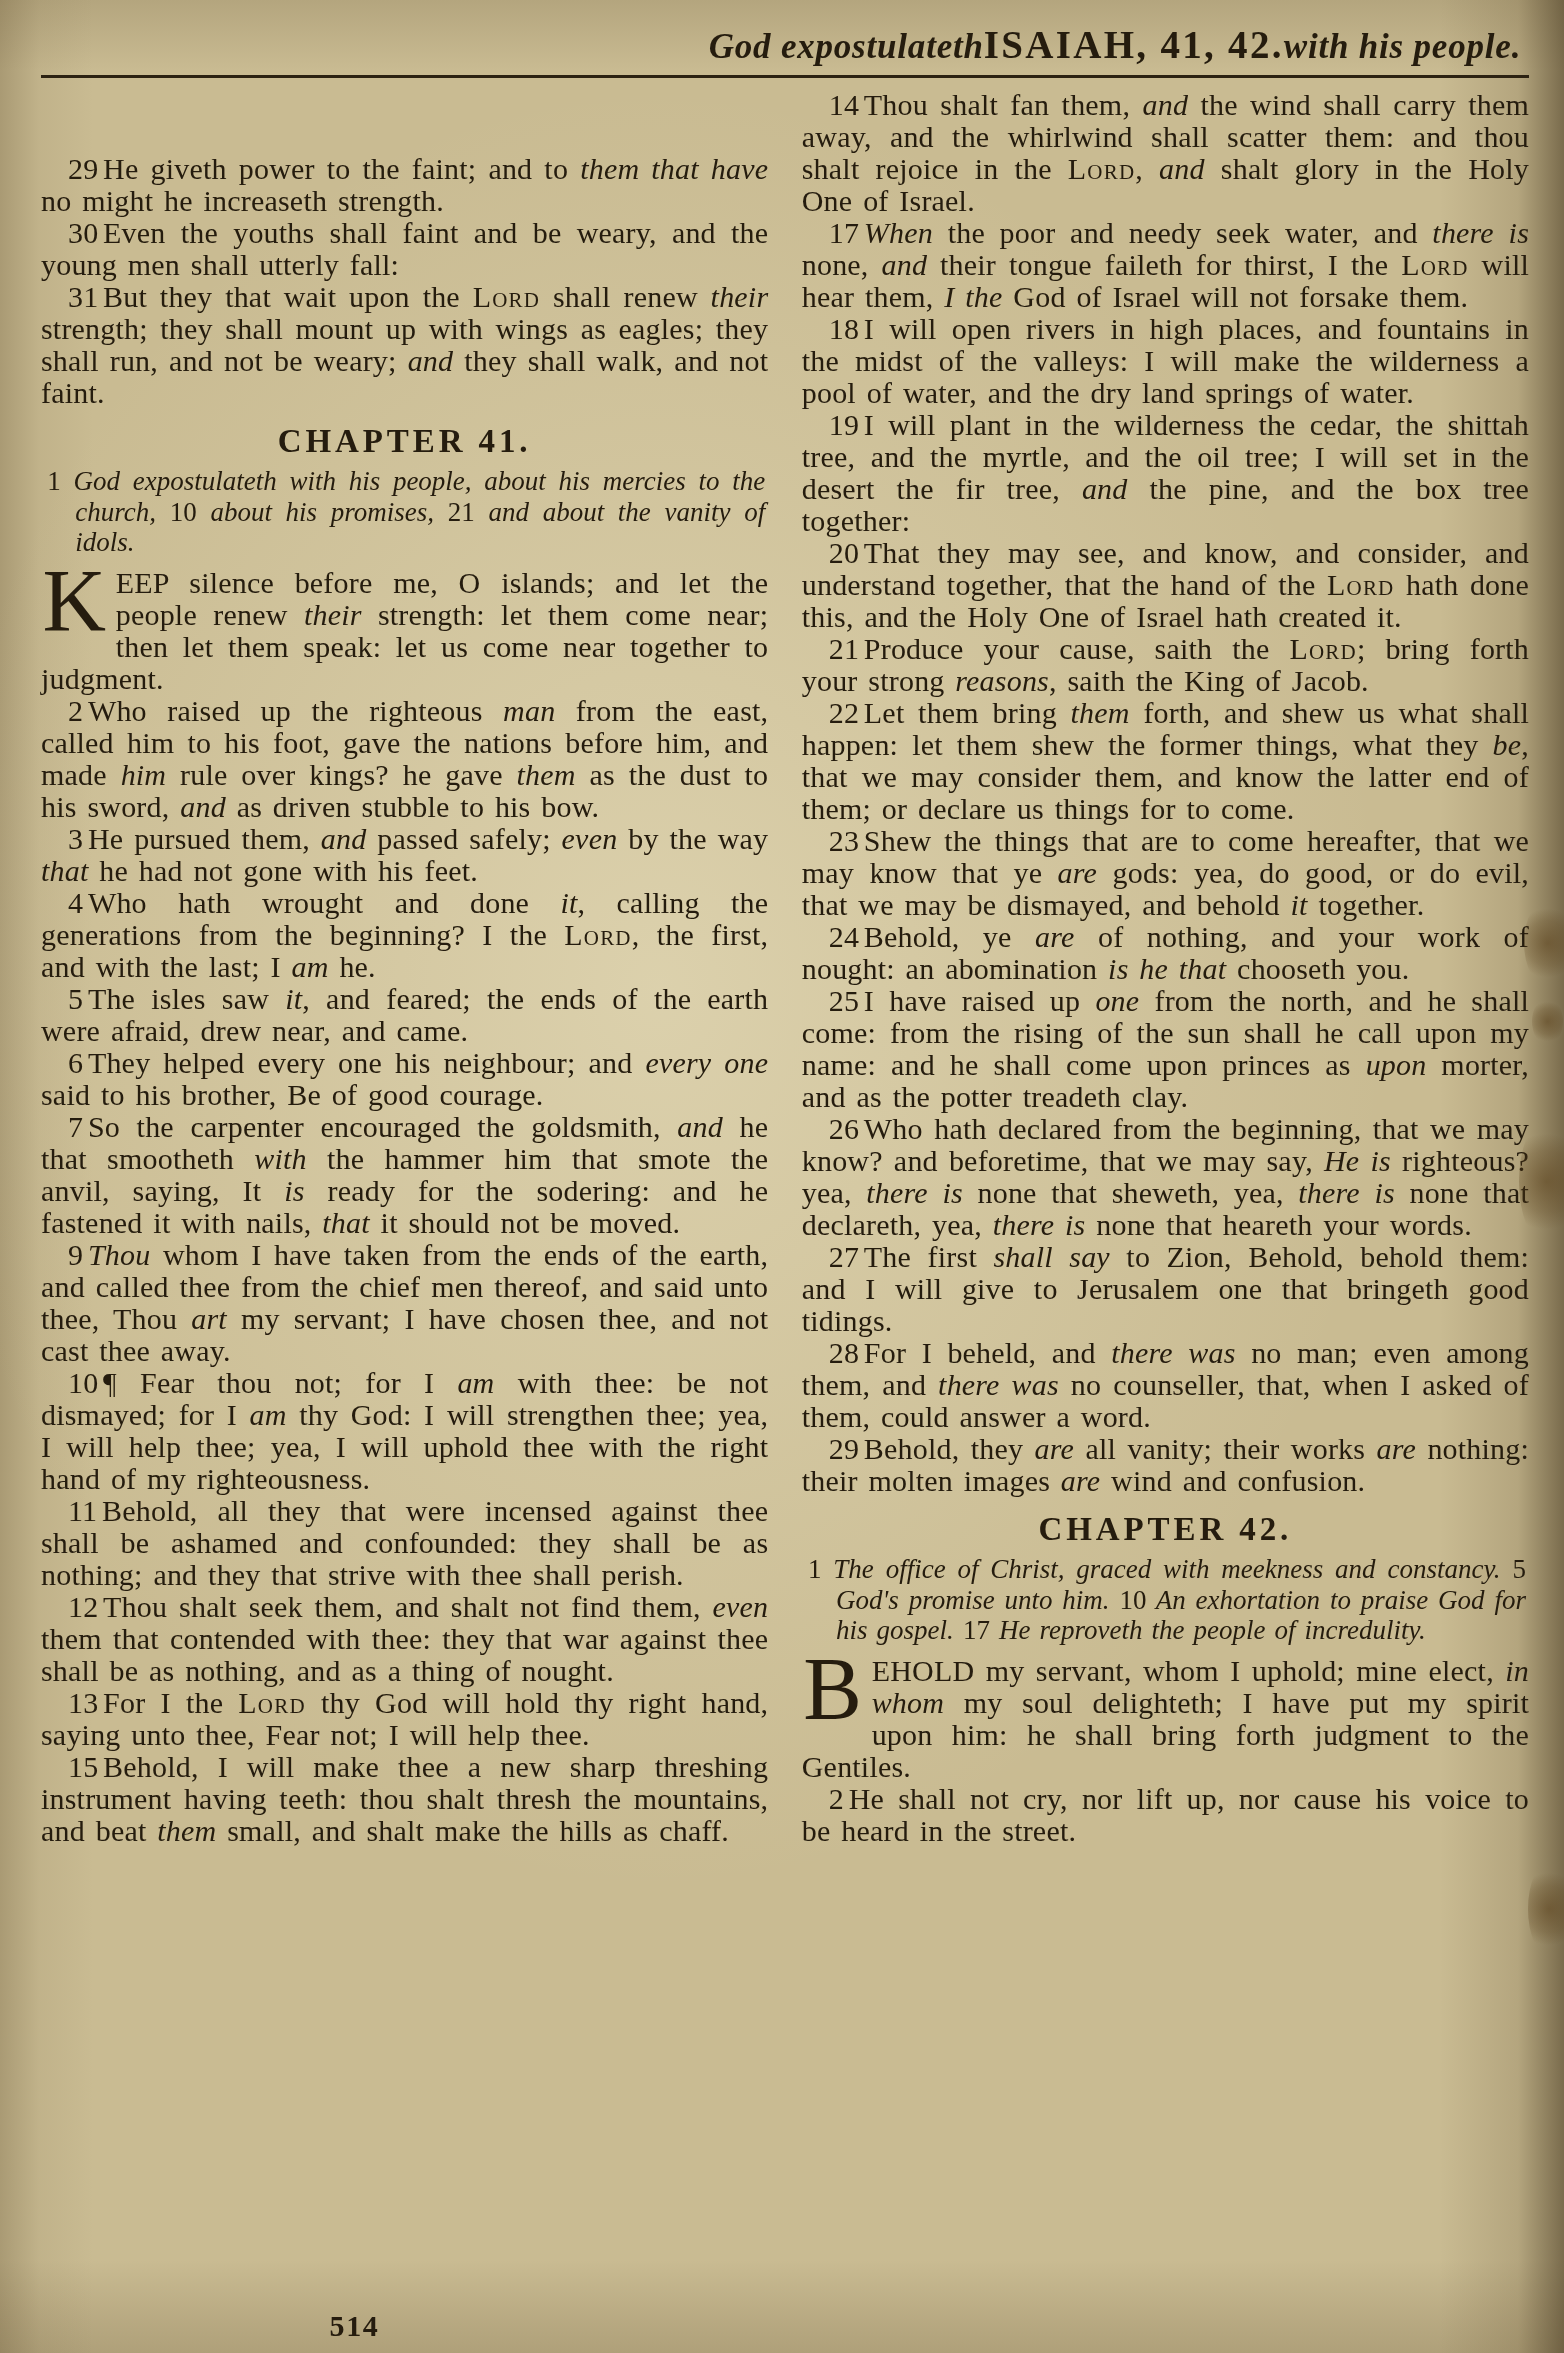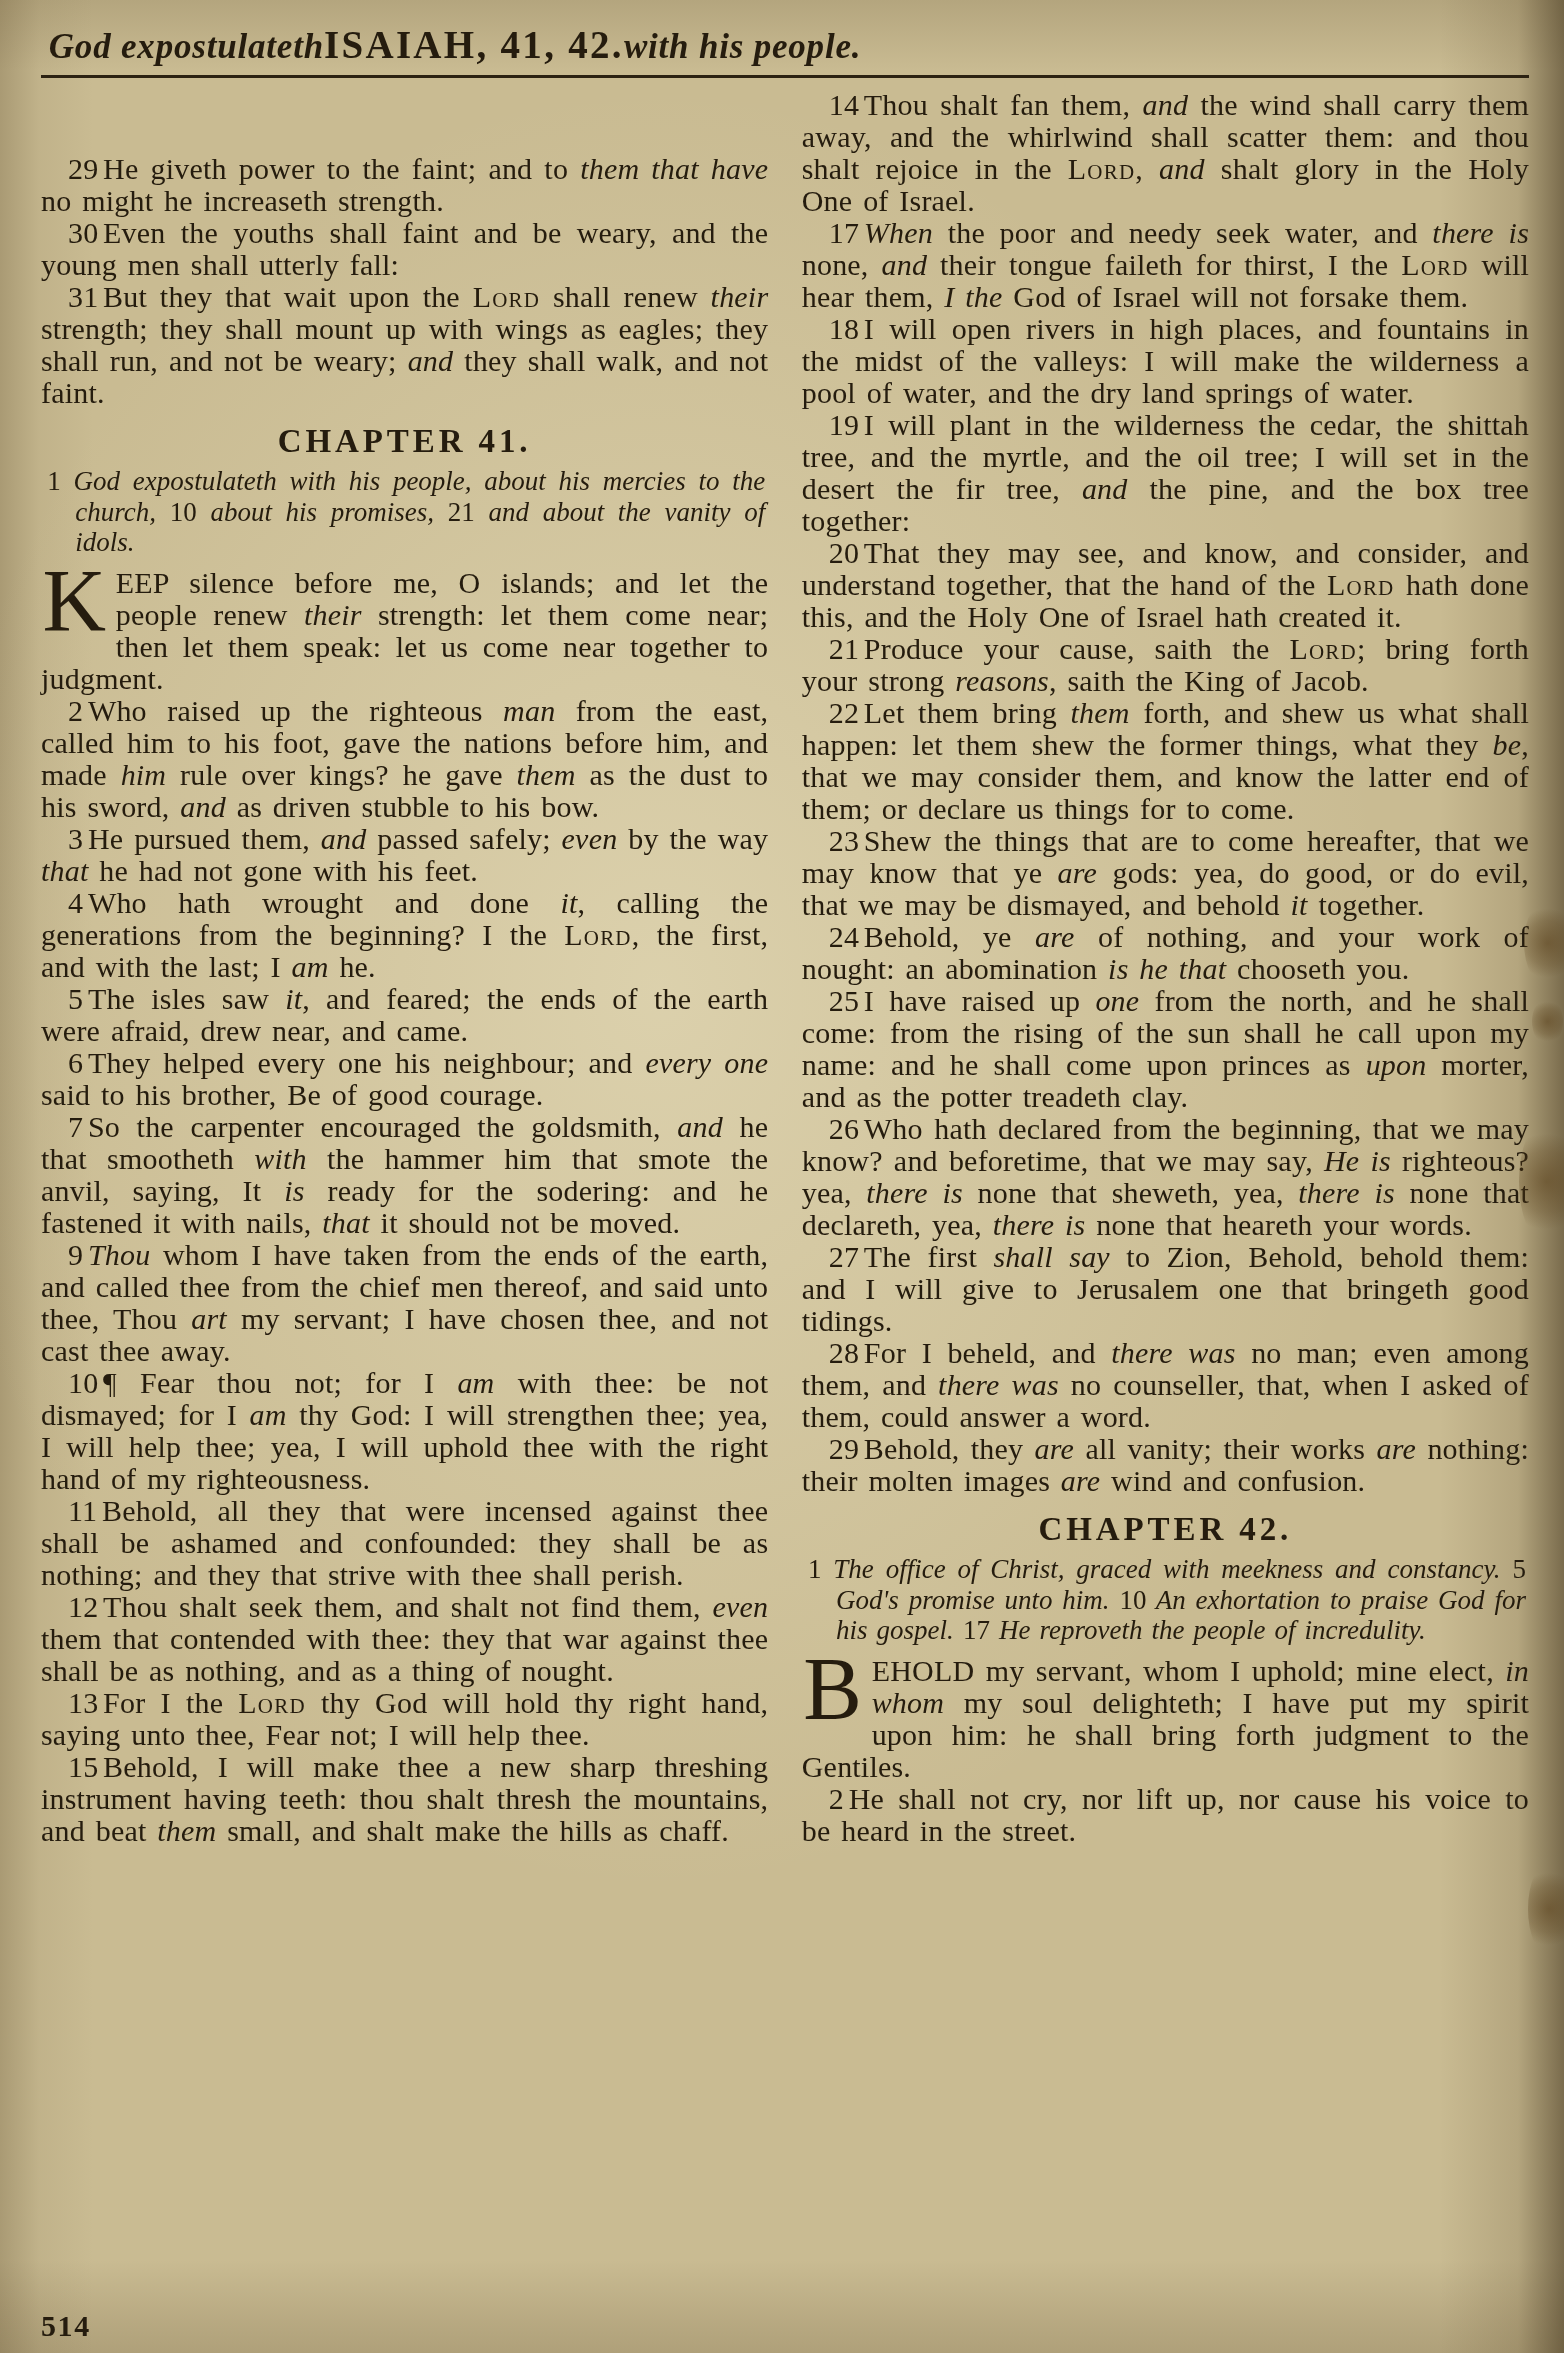--- a/index.html
+++ b/index.html
@@ -11,21 +11,21 @@
     padding:17px 36px 14px 41px;
     font-family:"Liberation Serif","DejaVu Serif",serif;
     color:#251c0e;
     background:
       radial-gradient(ellipse 1017px 1252px at 42% 42%, rgba(238,230,198,0.50), rgba(238,230,198,0) 72%),
       linear-gradient(90deg, rgba(96,78,46,0.30) 0%, rgba(96,78,46,0.08) 2.5%, rgba(0,0,0,0) 6%, rgba(0,0,0,0) 92%, rgba(96,78,46,0.20) 97%, rgba(66,52,28,0.60) 100%),
       linear-gradient(180deg, rgba(96,78,46,0.20) 0%, rgba(0,0,0,0) 3%, rgba(0,0,0,0) 96%, rgba(96,78,46,0.25) 100%),
       #c9bb92;
   }
   .running-head {
-    display:flex; justify-content:flex-start; align-items:baseline;
+    display:flex; justify-content:flex-end; align-items:baseline;
     padding:4.7px 7.8px 1.6px 7.8px;
   }
   .head-side { font-style:italic; font-weight:700; font-size:35px; letter-spacing:0.8px; }
   .head-center { font-weight:700; font-size:39px; letter-spacing:2.3px; }
   .head-rule { height:3.1px; background:#2c2212; margin:6.3px 0 4.7px 0; }
   .columns { display:flex; align-items:flex-end; }
   .col { flex:1 1 0; min-width:0; padding-top:6.3px; }
   .col-rule { width:2.3px; background:#443721; margin:0 15.6px; }
   p.verse {
     margin:0;
@@ -53,22 +53,22 @@
     font-style:italic;
     text-align:justify;
     padding-left:28px; text-indent:-28px;
     word-spacing:2.3px;
   }
   p.summary i { font-style:normal; }
   i { font-style:italic; }
   .sc { font-variant:small-caps; letter-spacing:1.2px; }
   .page-num {
     position:absolute;
-    left:41px; bottom:11px; width:595px;
-    text-align:left;
+    left:57px; bottom:11px; width:595px;
+    text-align:center;
     font-size:30px; font-weight:700; letter-spacing:1.6px;
   }
   .stain {
     position:absolute; border-radius:50%;
     background:radial-gradient(circle, rgba(88,62,24,0.55) 0%, rgba(88,62,24,0.25) 45%, rgba(88,62,24,0) 70%);
   }
   .stain.s1 { right:-6.3px; top:900px; width:47px; height:86px; }
   .stain.s2 { right:-9.4px; top:1119px; width:55px; height:125px; }
   .stain.s3 { right:-4.7px; top:1862px; width:42px; height:94px; }
   .stain.s4 { right:1.6px; top:998px; width:31px; height:47px; }

